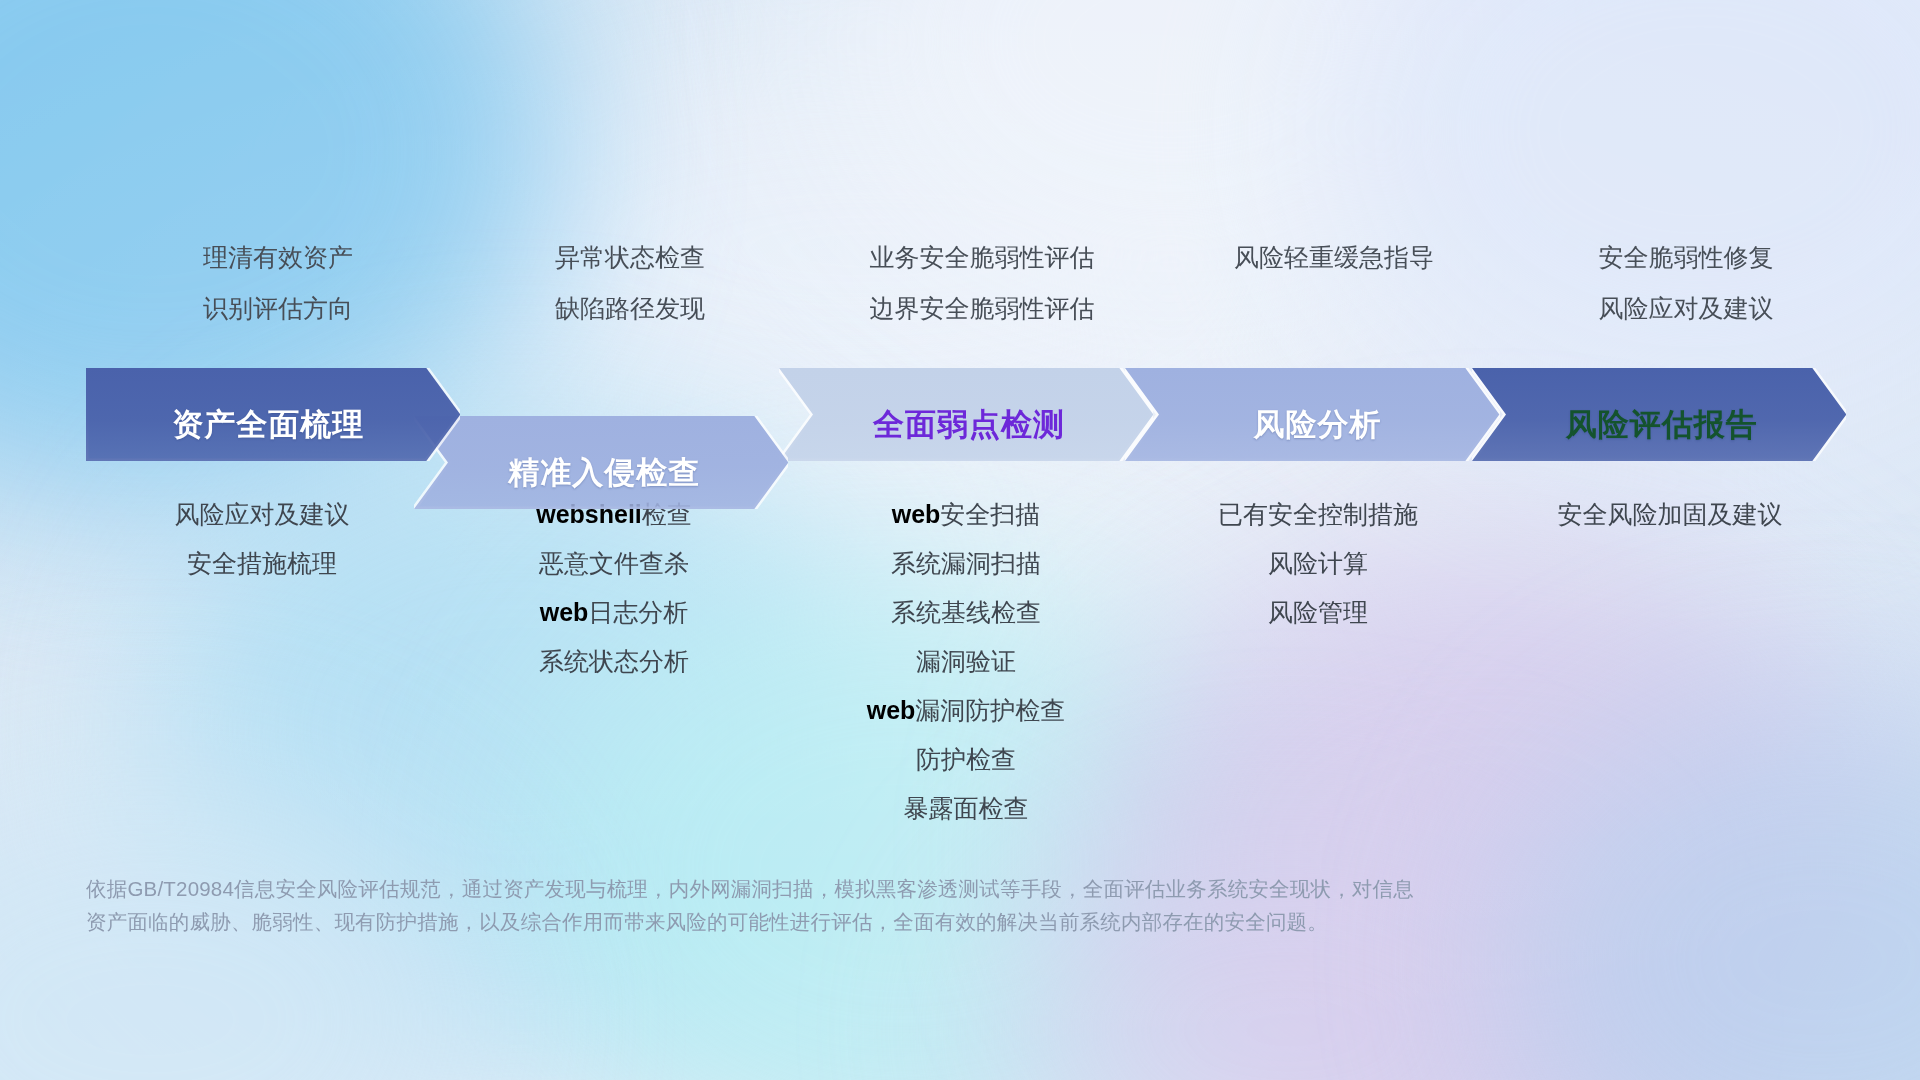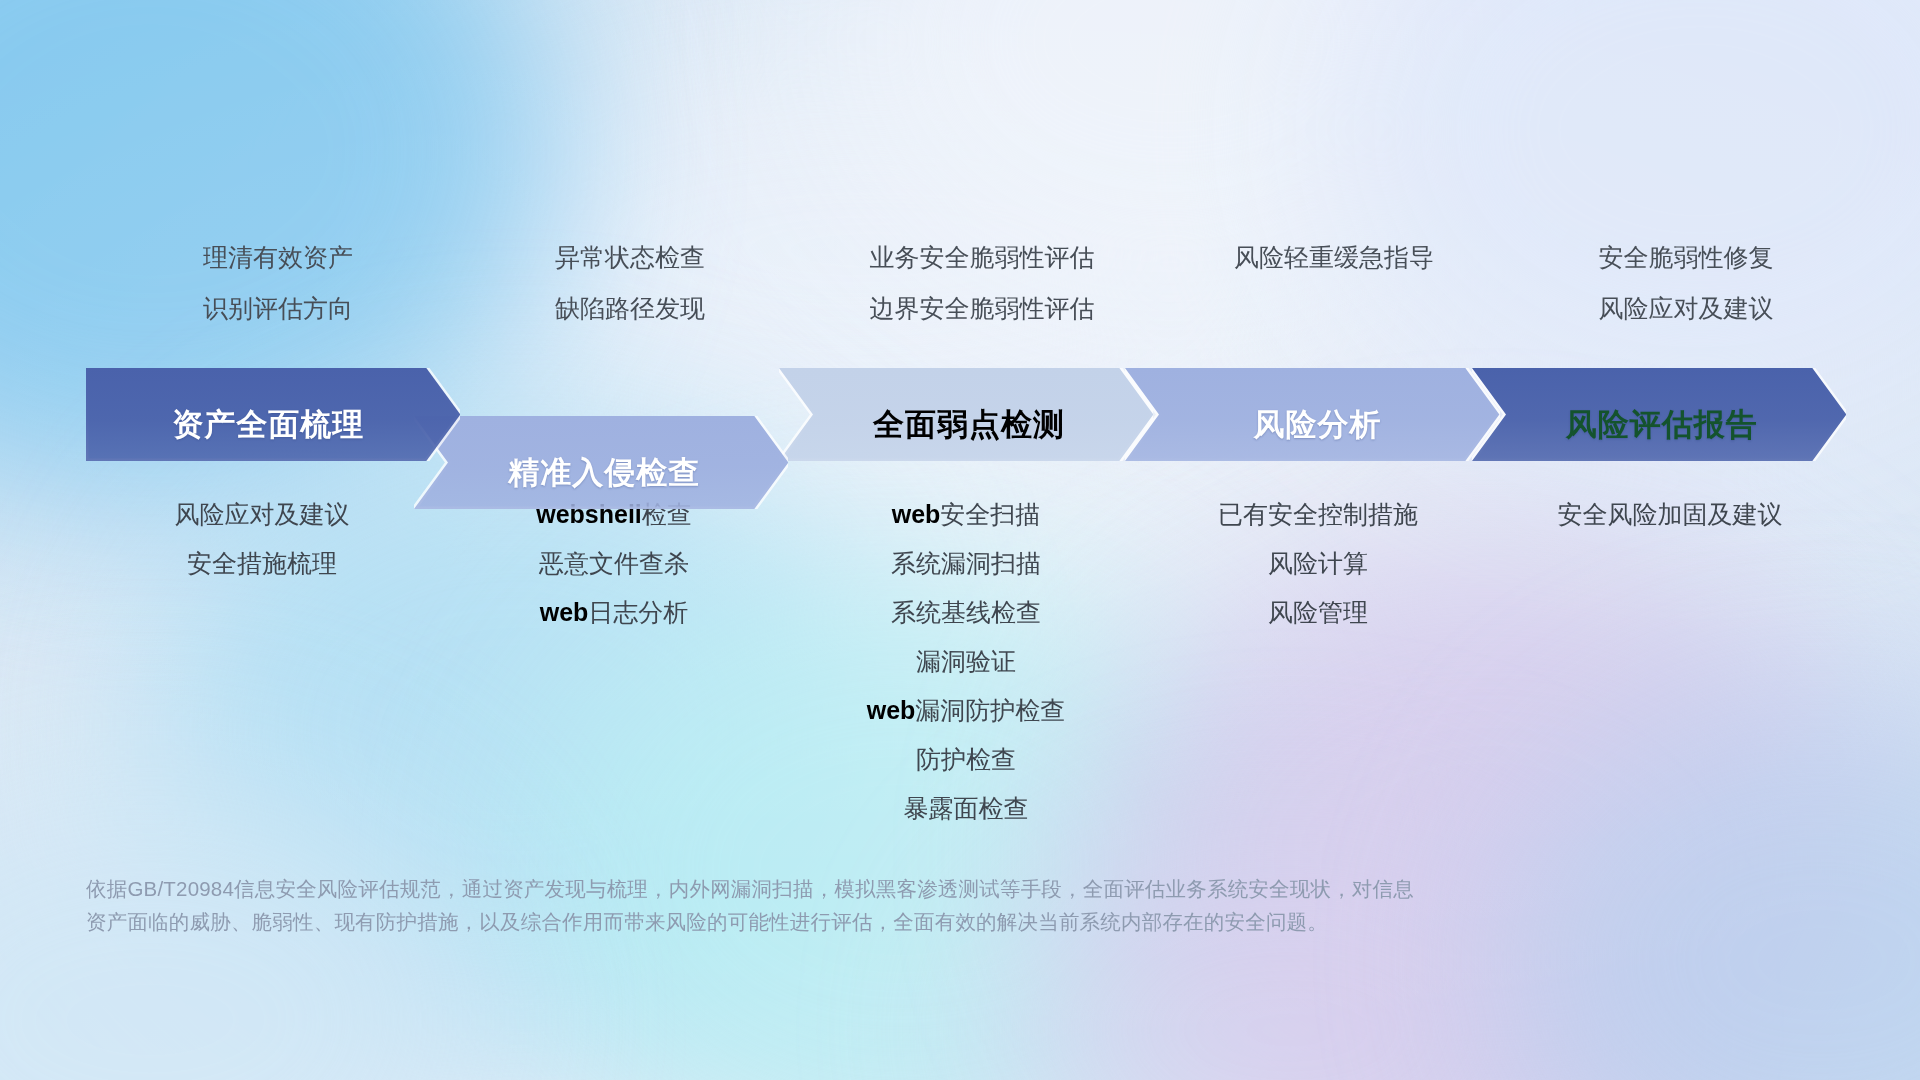--- a/index.html
+++ b/index.html
@@ -126,21 +126,21 @@
           <defs>
             <linearGradient id="g2" x1="0" y1="0" x2="0" y2="1">
               <stop offset="0%" stop-color="#c3d2e9" stop-opacity="1"></stop>
               <stop offset="55%" stop-color="#c3d2e9" stop-opacity=".96"></stop>
               <stop offset="100%" stop-color="#c3d2e9" stop-opacity=".86"></stop>
             </linearGradient>
           </defs>
           <polygon points="0,0 340.4,0 374.4,46.5 340.4,93 0,93 34,46.5" fill="none" stroke="rgba(255,255,255,.75)" stroke-width="5"></polygon>
           <polygon points="0,0 340.4,0 374.4,46.5 340.4,93 0,93 34,46.5" fill="url(#g2)"></polygon>
         </svg>
-        <span class="lbl" style="color: #000000; margin-left: 6px;">全面弱点检测</span>
+        <span class="lbl" style="color: #6d28d9; margin-left: 6px;">全面弱点检测</span>
       </div>
       <div class="seg" style="left: 1039.2px; width: 374.4px; z-index: 2;">
         <svg class="shape" viewBox="0 0 374.4 93" preserveAspectRatio="none">
           <defs>
             <linearGradient id="g3" x1="0" y1="0" x2="0" y2="1">
               <stop offset="0%" stop-color="#9fb1e0" stop-opacity="1"></stop>
               <stop offset="55%" stop-color="#9fb1e0" stop-opacity=".96"></stop>
               <stop offset="100%" stop-color="#9fb1e0" stop-opacity=".86"></stop>
             </linearGradient>
           </defs>
@@ -167,20 +167,21 @@
 
   <div class="botrow">
       <div class="botcell" style="width: 352px;">
         <div class="it">风险应对及建议</div>
         <div class="it">安全措施梳理</div>
       </div>
       <div class="botcell" style="width: 352px;">
         <div class="it"><b>webshell</b>检查</div>
         <div class="it">恶意文件查杀</div>
         <div class="it"><b>web</b>日志分析</div>
+        <div class="it">系统状态分析</div>
       </div>
       <div class="botcell" style="width: 352px;">
         <div class="it"><b>web</b>安全扫描</div>
         <div class="it">系统漏洞扫描</div>
         <div class="it">系统基线检查</div>
         <div class="it">漏洞验证</div>
         <div class="it"><b>web</b>漏洞防护检查</div>
         <div class="it">防护检查</div>
         <div class="it">暴露面检查</div>
       </div>

